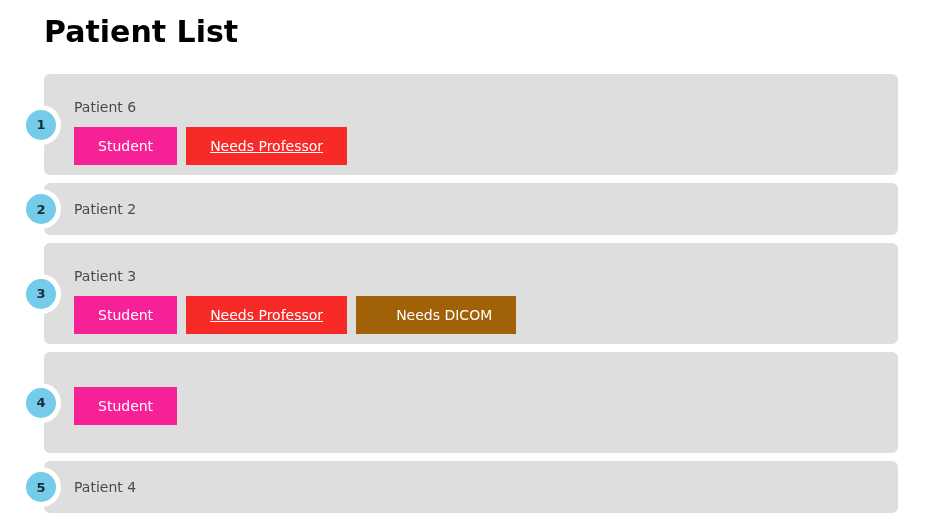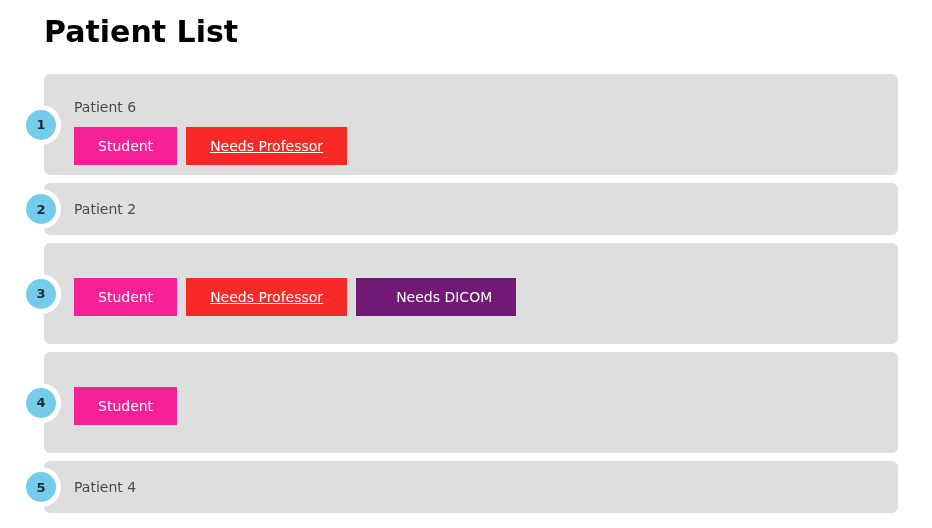--- a/index.html
+++ b/index.html
@@ -122,21 +122,21 @@
     padding: 0 24px;
     border-radius: 0;
     color: #ffffff;
     font-size: 14px;
     line-height: 38px;
     white-space: nowrap;
     box-sizing: border-box;
   }
   .tag.student        { background: #f72197; }
   .tag.needsprofessor { background: #f72a28; text-decoration: underline; }
-  .tag.needsdicom     { background: #701a75; padding-left: 40px; }
+  .tag.needsdicom     { background: #a16207; padding-left: 40px; }
 </style>
 </head>
 <body>
 
 <div id="page">
 
   <h1 class="page-title">Patient List</h1>
 
   <div class="patient-list" id="patient-list">
       <div class="list-item">
@@ -154,20 +154,21 @@
         <div class="item-card"></div>
         <div class="item-badge">2</div>
         <div class="item-body">
           <div class="item-name">Patient 2</div>
         </div>
       </div>
       <div class="list-item">
         <div class="item-card"></div>
         <div class="item-badge">3</div>
         <div class="item-body">
+          <div class="item-name">Patient 3</div>
           <div class="tag-row">
             <span class="tag student">Student</span>
             <span class="tag needsprofessor">Needs Professor</span>
             <span class="tag needsdicom">Needs DICOM</span>
           </div>
         </div>
       </div>
       <div class="list-item">
         <div class="item-card"></div>
         <div class="item-badge">4</div>

